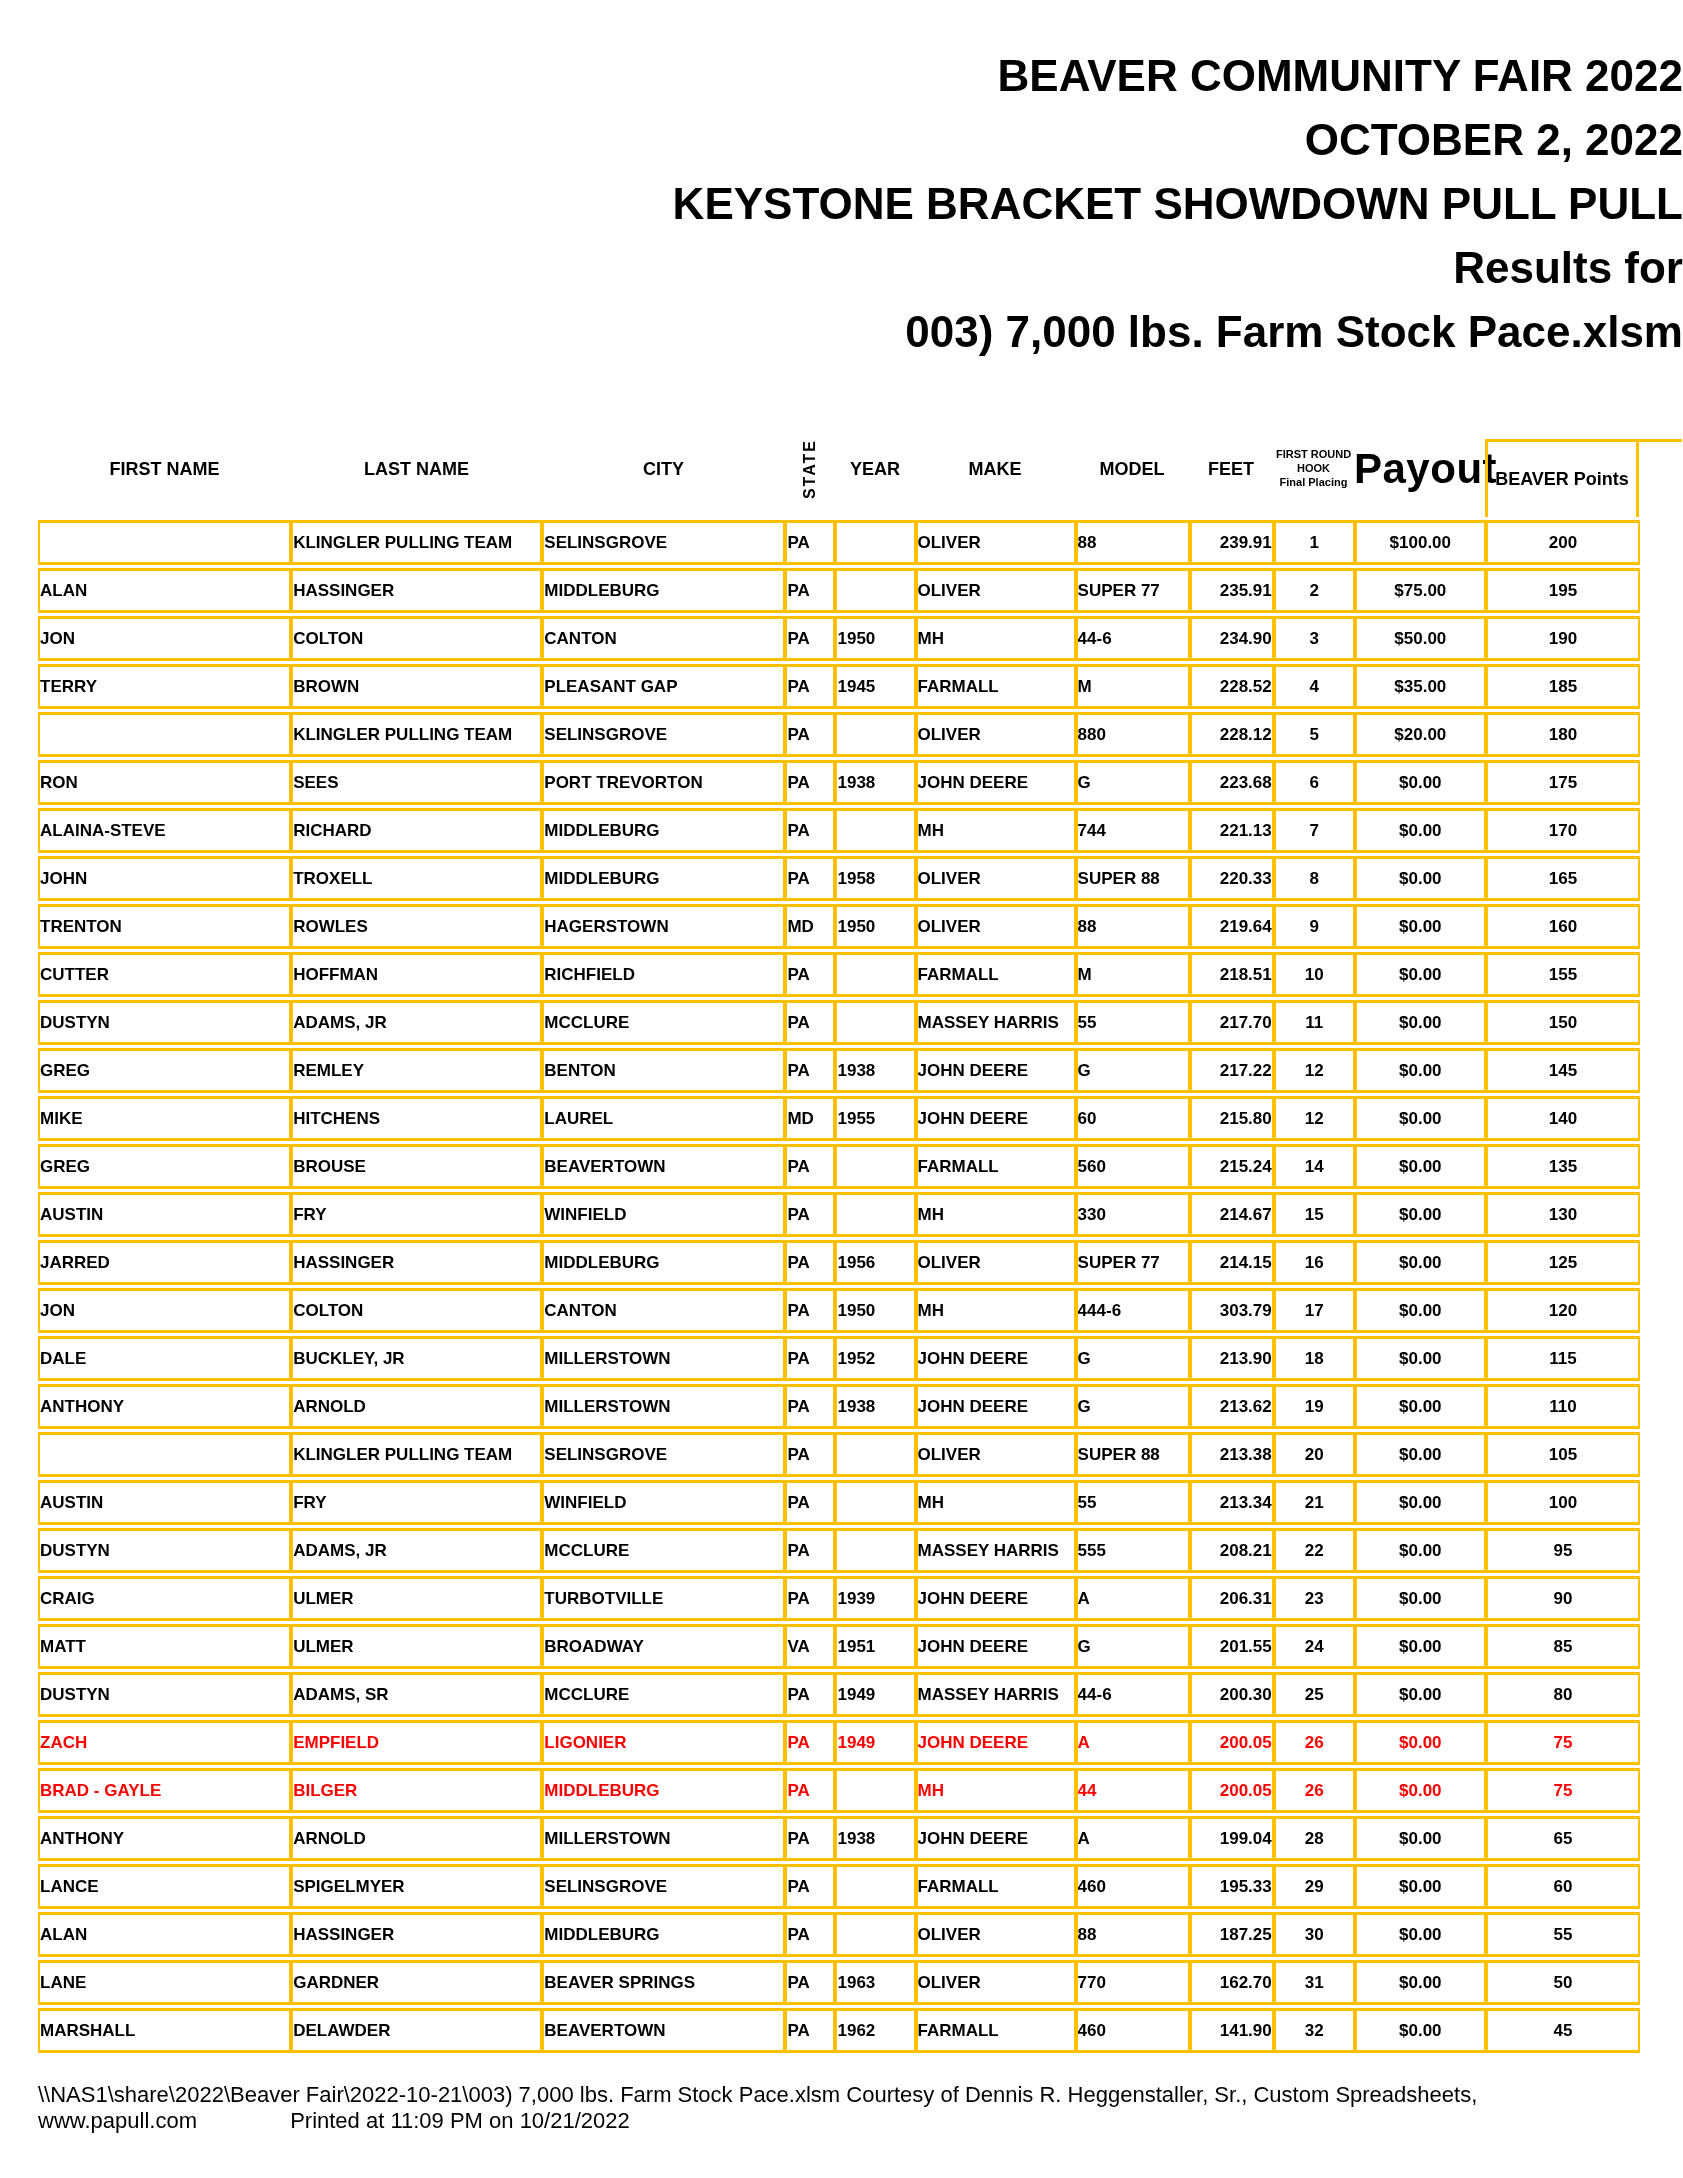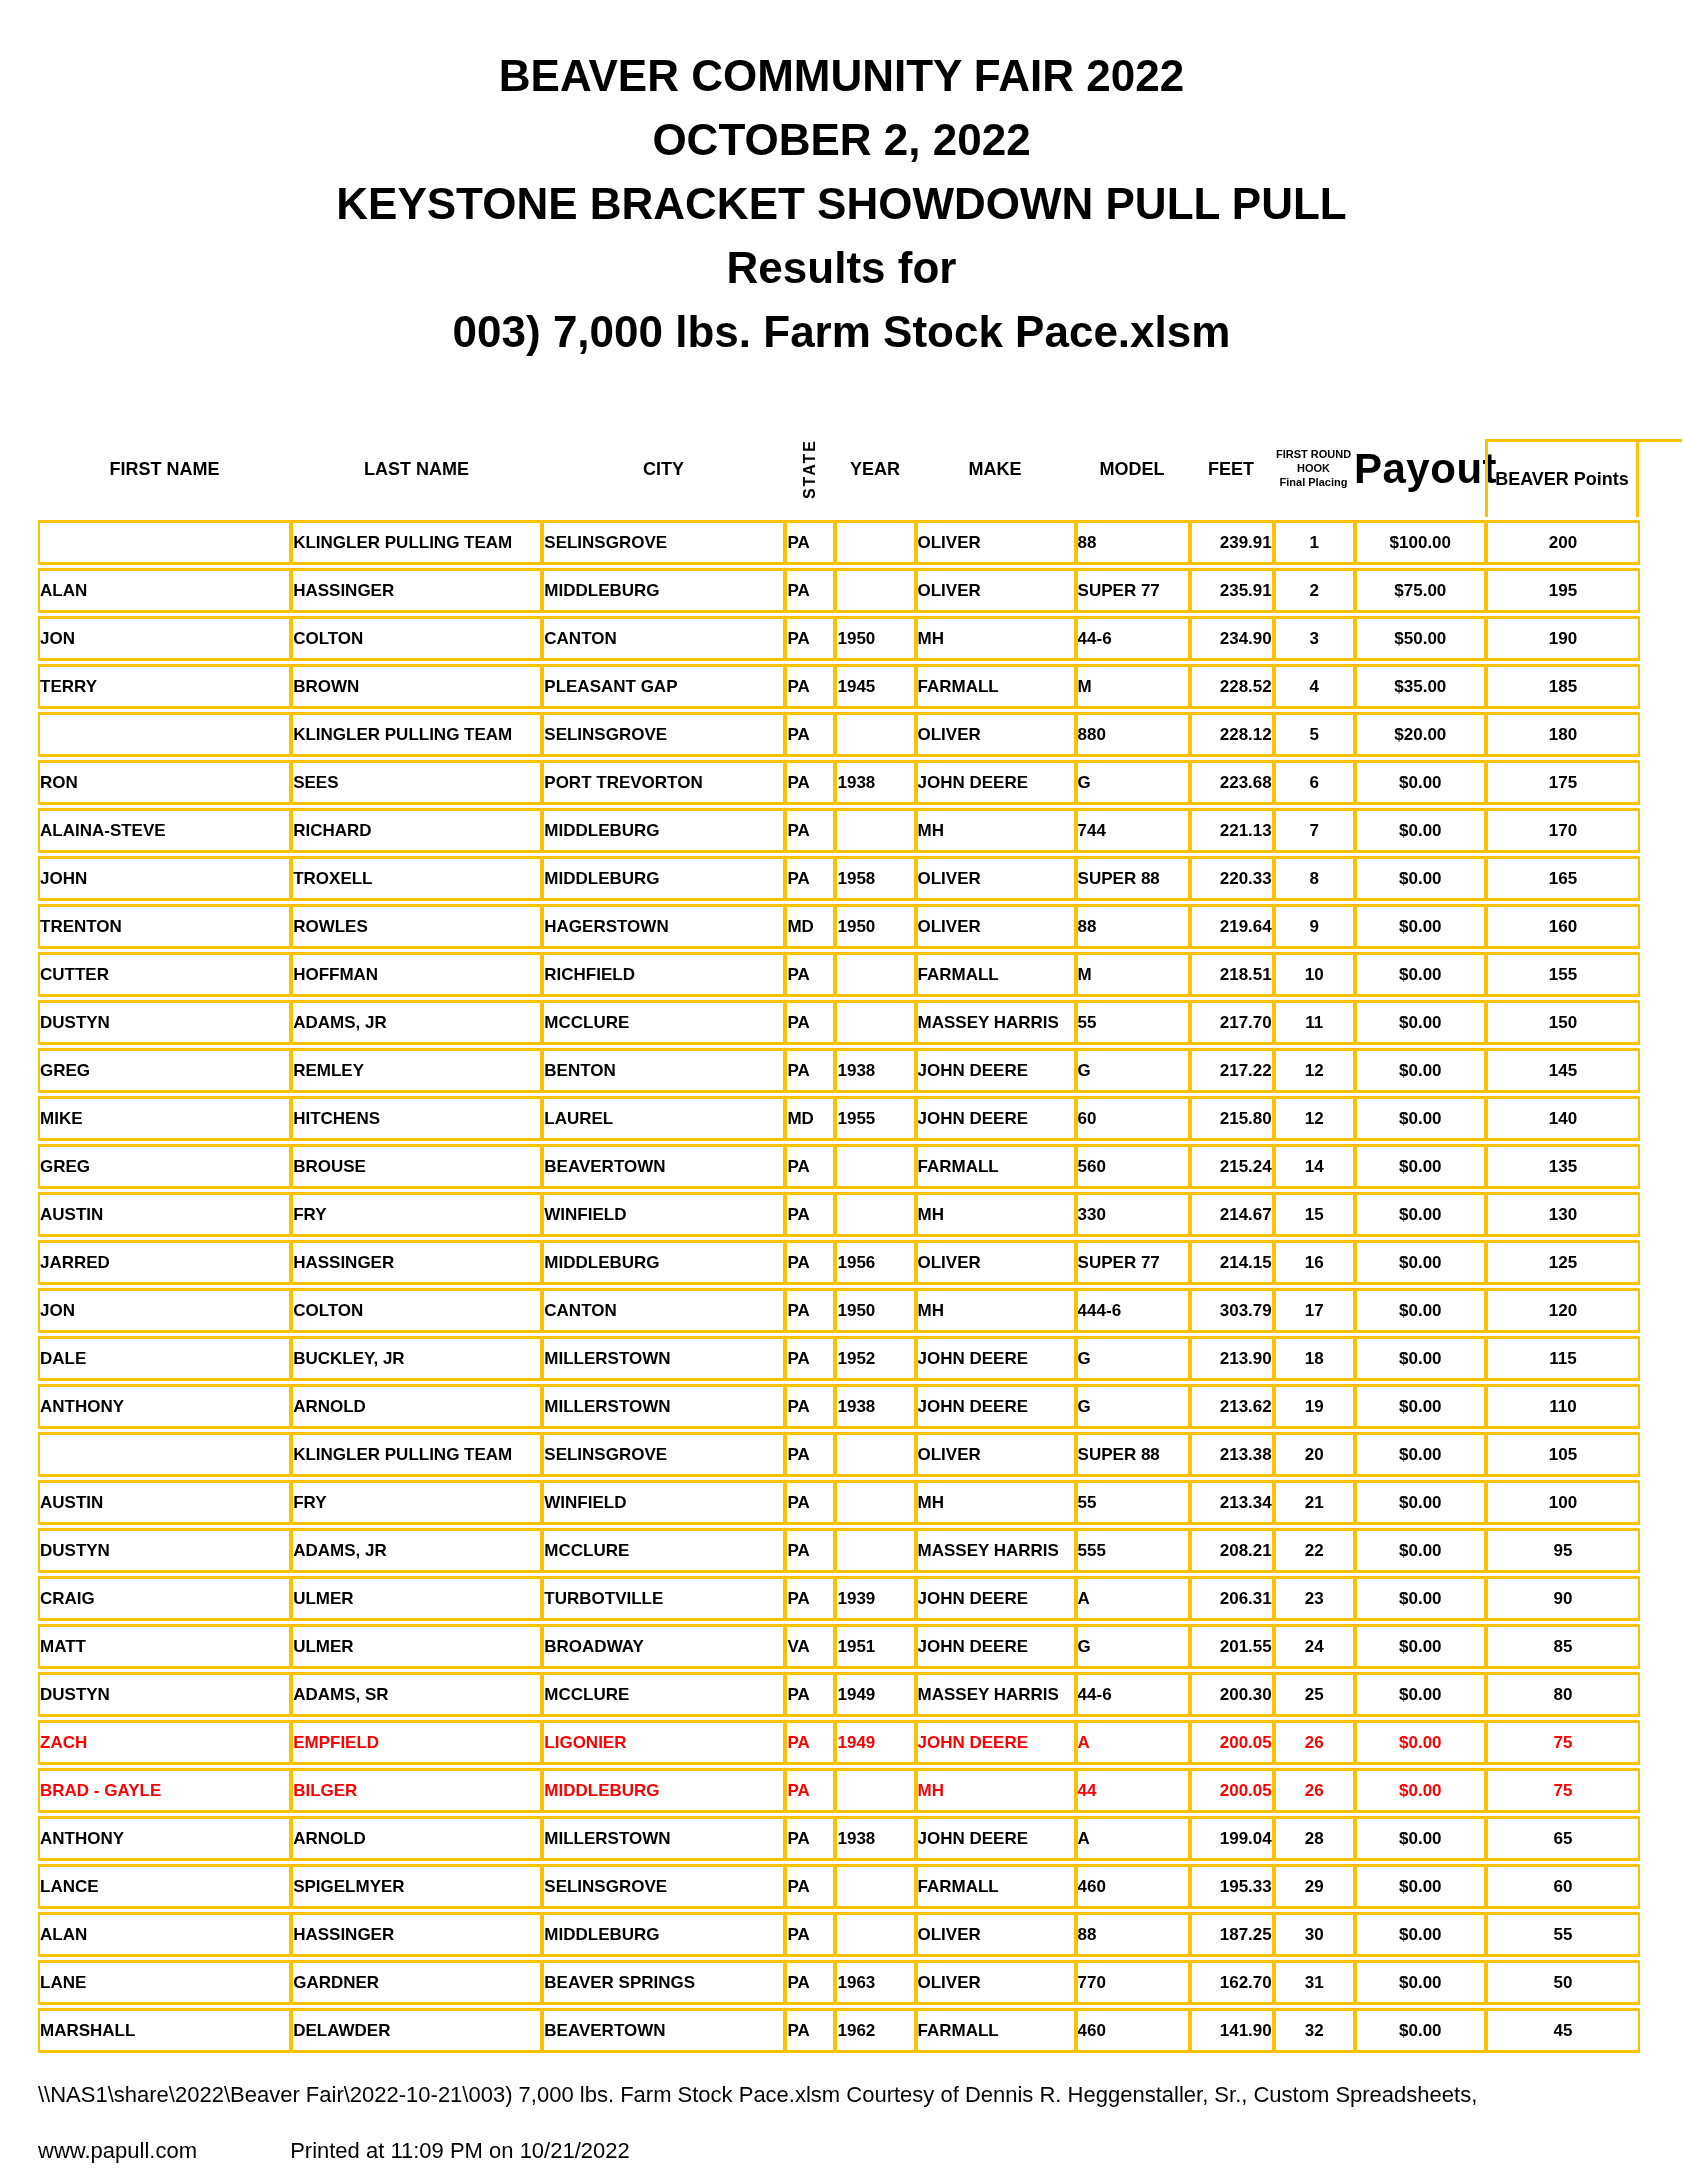--- a/index.html
+++ b/index.html
@@ -2,21 +2,21 @@
 <html><head>
 <meta charset="utf-8">
 <style>
   :root { --gold: #FFC000; --red: #FF0000; --ink: #000000; }
   html,body { margin:0; padding:0; }
   body {
     width:1683px; height:2178px; background:#ffffff; color:var(--ink);
     font-family:"Liberation Sans", sans-serif; position:relative; overflow:hidden;
   }
   .titles { margin-top:44px; text-align:center; }
-  .title-line { font-size:44px; font-weight:bold; line-height:64px; white-space:nowrap; }
+  .title-line { font-size:44px; font-weight:bold; line-height:64px; white-space:nowrap;text-align:right; }
 
   .table-area { position:relative; margin-left:38px; width:1602px; margin-top:57px; }
 
   .hdr {
     display:grid;
     grid-template-columns:253px 251px 243px 50px 80px 160px 114px 84px 81px 131px 154px;
     height:96px; align-items:center;
   }
   .hcell { text-align:center; font-weight:bold; font-size:18px; }
   .hcell.small { font-size:11px; line-height:1.25; }
@@ -37,21 +37,21 @@
     border:3px solid var(--gold); border-left-width:2px; border-right-width:2px;
     height:39px; font-weight:bold; font-size:17px; white-space:nowrap; overflow:hidden;
     padding:0; vertical-align:middle; background:#ffffff;
   }
   td.al { text-align:left; padding-left:7px; }
   td.ar { text-align:right; padding-right:7px; }
   td.ac { text-align:center; }
   tr.red td { color:var(--red); }
 
   .footer { margin-left:38px; margin-top:26px; font-weight:normal; font-size:22px; }
-  .footer-line2 { margin-top:30px; }
+  .footer-line2 { margin-top:0; }
   .site { display:inline-block; min-width:246px; }
 </style>
 </head>
 <body>
 
 <div class="titles">
   <div class="title-line">BEAVER COMMUNITY FAIR 2022</div>
   <div class="title-line">OCTOBER 2, 2022</div>
   <div class="title-line">KEYSTONE BRACKET SHOWDOWN PULL PULL</div>
   <div class="title-line">Results for</div>

